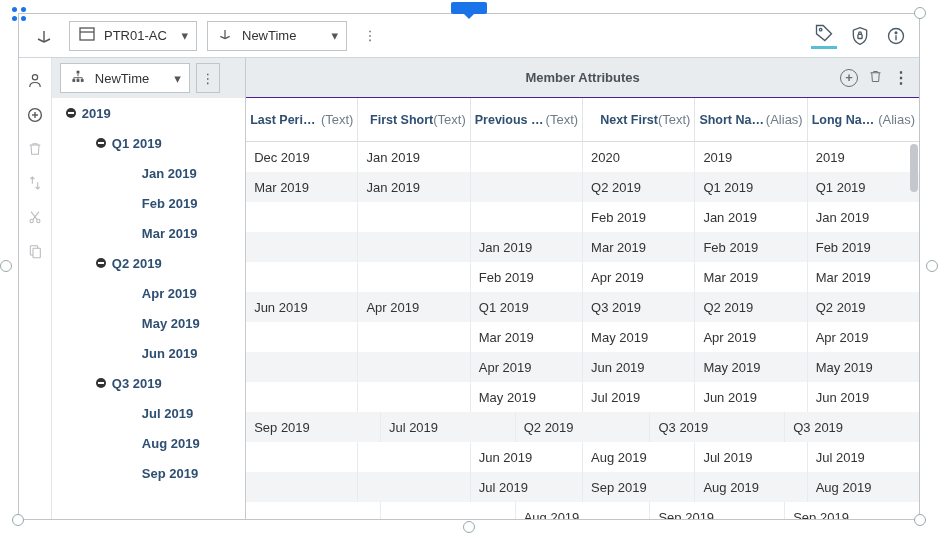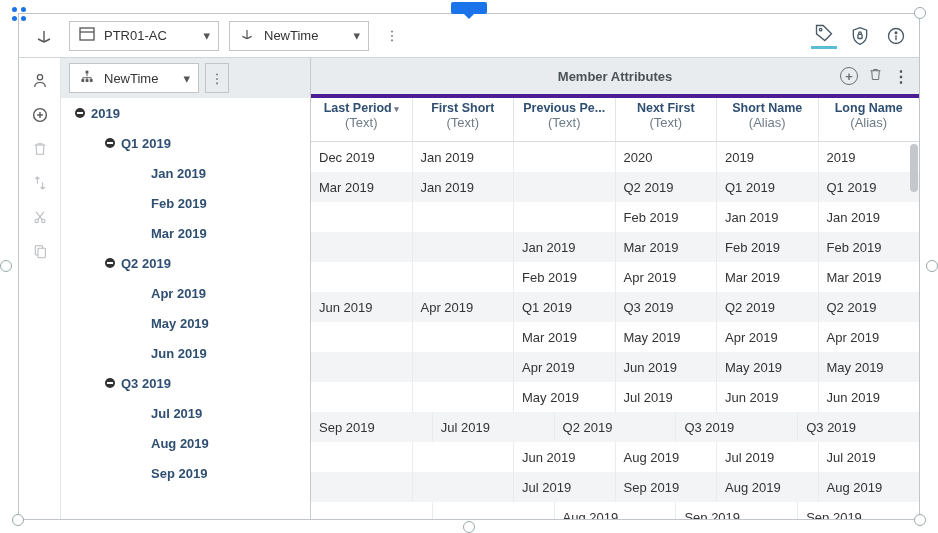--- a/index.html
+++ b/index.html
@@ -34,26 +34,26 @@
   .search-row { height:34px; border-bottom:1px solid #e9ecef; display:flex; align-items:center; padding:0 8px; gap:6px; color:#8a8f94; }
   .search-row input { border:none; outline:none; flex:1; font-style:italic; color:#8a8f94; font-size:13px; }
   .tree { overflow-y:auto; flex:1; }
   .tree-row { height:30px; display:flex; align-items:center; font-size:13px; color:#2f4f72; padding-right:8px; }
   .tree-row .exp { width:14px; height:14px; display:flex; align-items:center; justify-content:center; margin-right:4px; }
   .tree-row .exp .minus { width:10px; height:10px; border-radius:50%; background:#333; display:flex; align-items:center; justify-content:center; }
   .tree-row .exp .minus::after{ content:""; width:6px; height:2px; background:#fff; }
   .tree-row .lbl { font-weight:700; color:#2f4f72; }
 
   .grid-pane { flex:1; display:flex; flex-direction:column; position:relative; }
-  .grid-title { height:40px; background:#e9ecef; display:flex; align-items:center; justify-content:center; font-weight:700; color:#4a5258; border-bottom:4px solid #4c1d95; position:relative; }
+  .grid-title { height:40px; background:#e9ecef; display:flex; align-items:center; justify-content:center; font-weight:700; color:#4a5258; border-bottom:1px solid #4c1d95; position:relative; }
   .grid-title .actions{ position:absolute; right:10px; top:0; height:100%; display:flex; align-items:center; gap:10px; color:#6a7075; }
   .grid-title .circ-plus{ width:18px; height:18px; border:1.5px solid #6a7075; border-radius:50%; display:flex; align-items:center; justify-content:center; font-size:13px; line-height:1; }
 
   .grid-head { height:44px; display:flex; border-bottom:1px solid #d8dcdf; }
-  .gh { flex:1; min-width:90px; border-right:1px solid #e2e5e8; display:flex; flex-direction:column; align-items:center; justify-content:flex-start; padding:3px 4px; }
+  .gh { flex:1; min-width:90px; border-right:1px solid #e2e5e8; display:flex; flex-direction:row; align-items:center; justify-content:flex-end; padding:3px 4px; }
   .gh:last-child{ border-right:none; }
   .gh .h1 { color:#2f4f72; font-weight:700; font-size:12.5px; white-space:nowrap; overflow:hidden; text-overflow:ellipsis; max-width:100%; }
   .gh .h2 { color:#6f7c88; font-size:13px; }
   .gh.sort .h1::after{ content:" \25BE"; font-size:9px; color:#6f7c88; }
 
   .grid-body { flex:1; position:relative; overflow:hidden; }
   .grow { height:30px; display:flex;text-align:right; }
   .grow.alt { background:#f2f4f6; }
   .gc { flex:1; min-width:90px; border-right:1px solid #e9ecef; padding:0 8px; display:flex; align-items:center; color:#333; font-size:13px; white-space:nowrap; }
   .gc:last-child{ border-right:none; }
@@ -81,21 +81,21 @@
 <div class="panel">
 
   <div class="topbar">
     <div class="dim-btn">
       <svg width="18" height="18" viewBox="0 0 18 18" fill="none" stroke="#555" stroke-width="1.4">
             <path d="M9 15 V4"></path>
             <path d="M9 15 L3 12"></path>
             <path d="M9 15 L15 12"></path>
           </svg>
     </div>
-    <div class="dd" style="width:150px;">
+    <div class="dd" style="width:128px;">
       <span class="icon">
         <svg width="16" height="14" viewBox="0 0 16 14" fill="none" stroke="#555" stroke-width="1.3">
               <rect x="1" y="1" width="14" height="12"></rect>
               <line x1="1" y1="5" x2="15" y2="5"></line>
             </svg>
       </span>
       <span style="flex:1; font-weight:500;">PTR01-AC</span>
       <span class="caret">▾</span>
     </div>
     <div class="dd" style="width:140px;">

